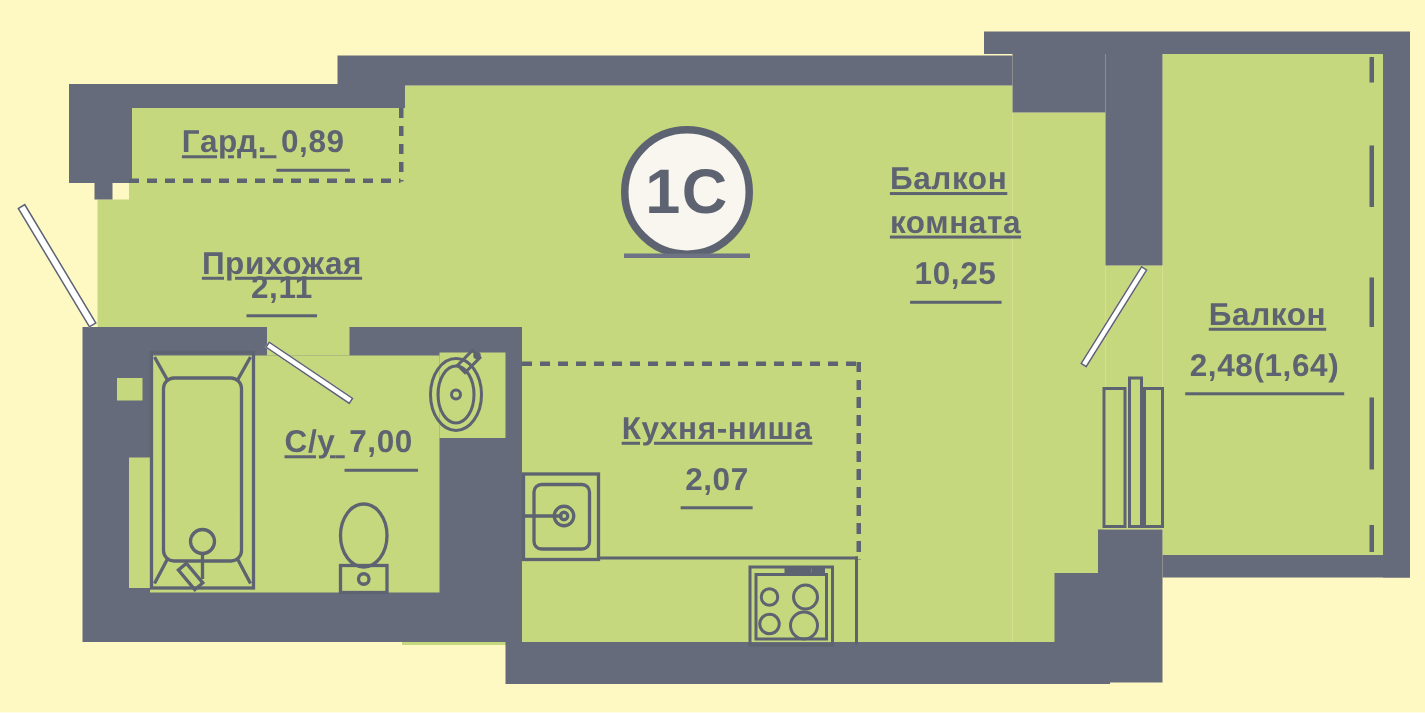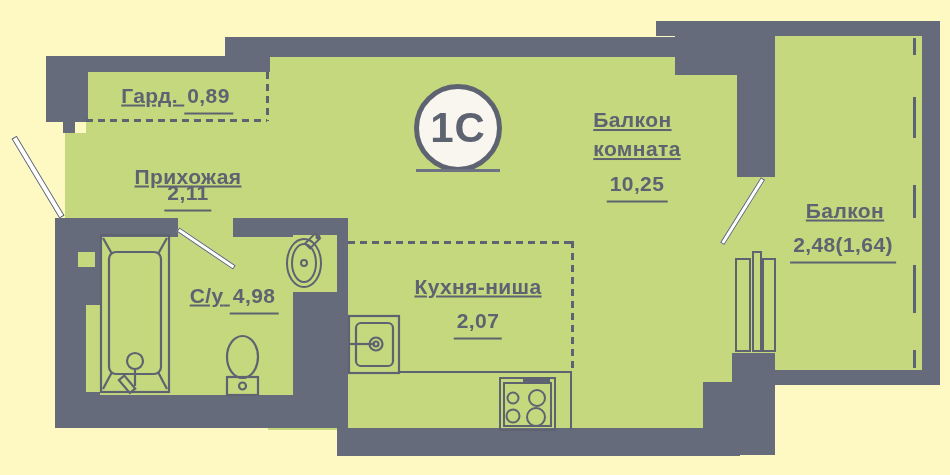--- a/index.html
+++ b/index.html
@@ -154,21 +154,21 @@
 
   <div class="lbl" style="left:188px;top:177px;">
     <span>Прихожая</span>
   </div>
   <div class="lbl" style="left:188px;top:195px;">
     <span class="num">2,11</span>
   </div>
 
   <div class="lbl" style="left:234px;top:298px;">
     <span>С/у</span>
-    <span class="num">4,98</span>
+    <span class="num">7,00</span>
   </div>
 
   <div class="lbl" style="left:478px;top:287px;">
     <span>Кухня-ниша</span>
   </div>
   <div class="lbl" style="left:478px;top:323px;">
     <span class="num">2,07</span>
   </div>
 
   <div class="lbl" style="left:637px;top:135px;">

